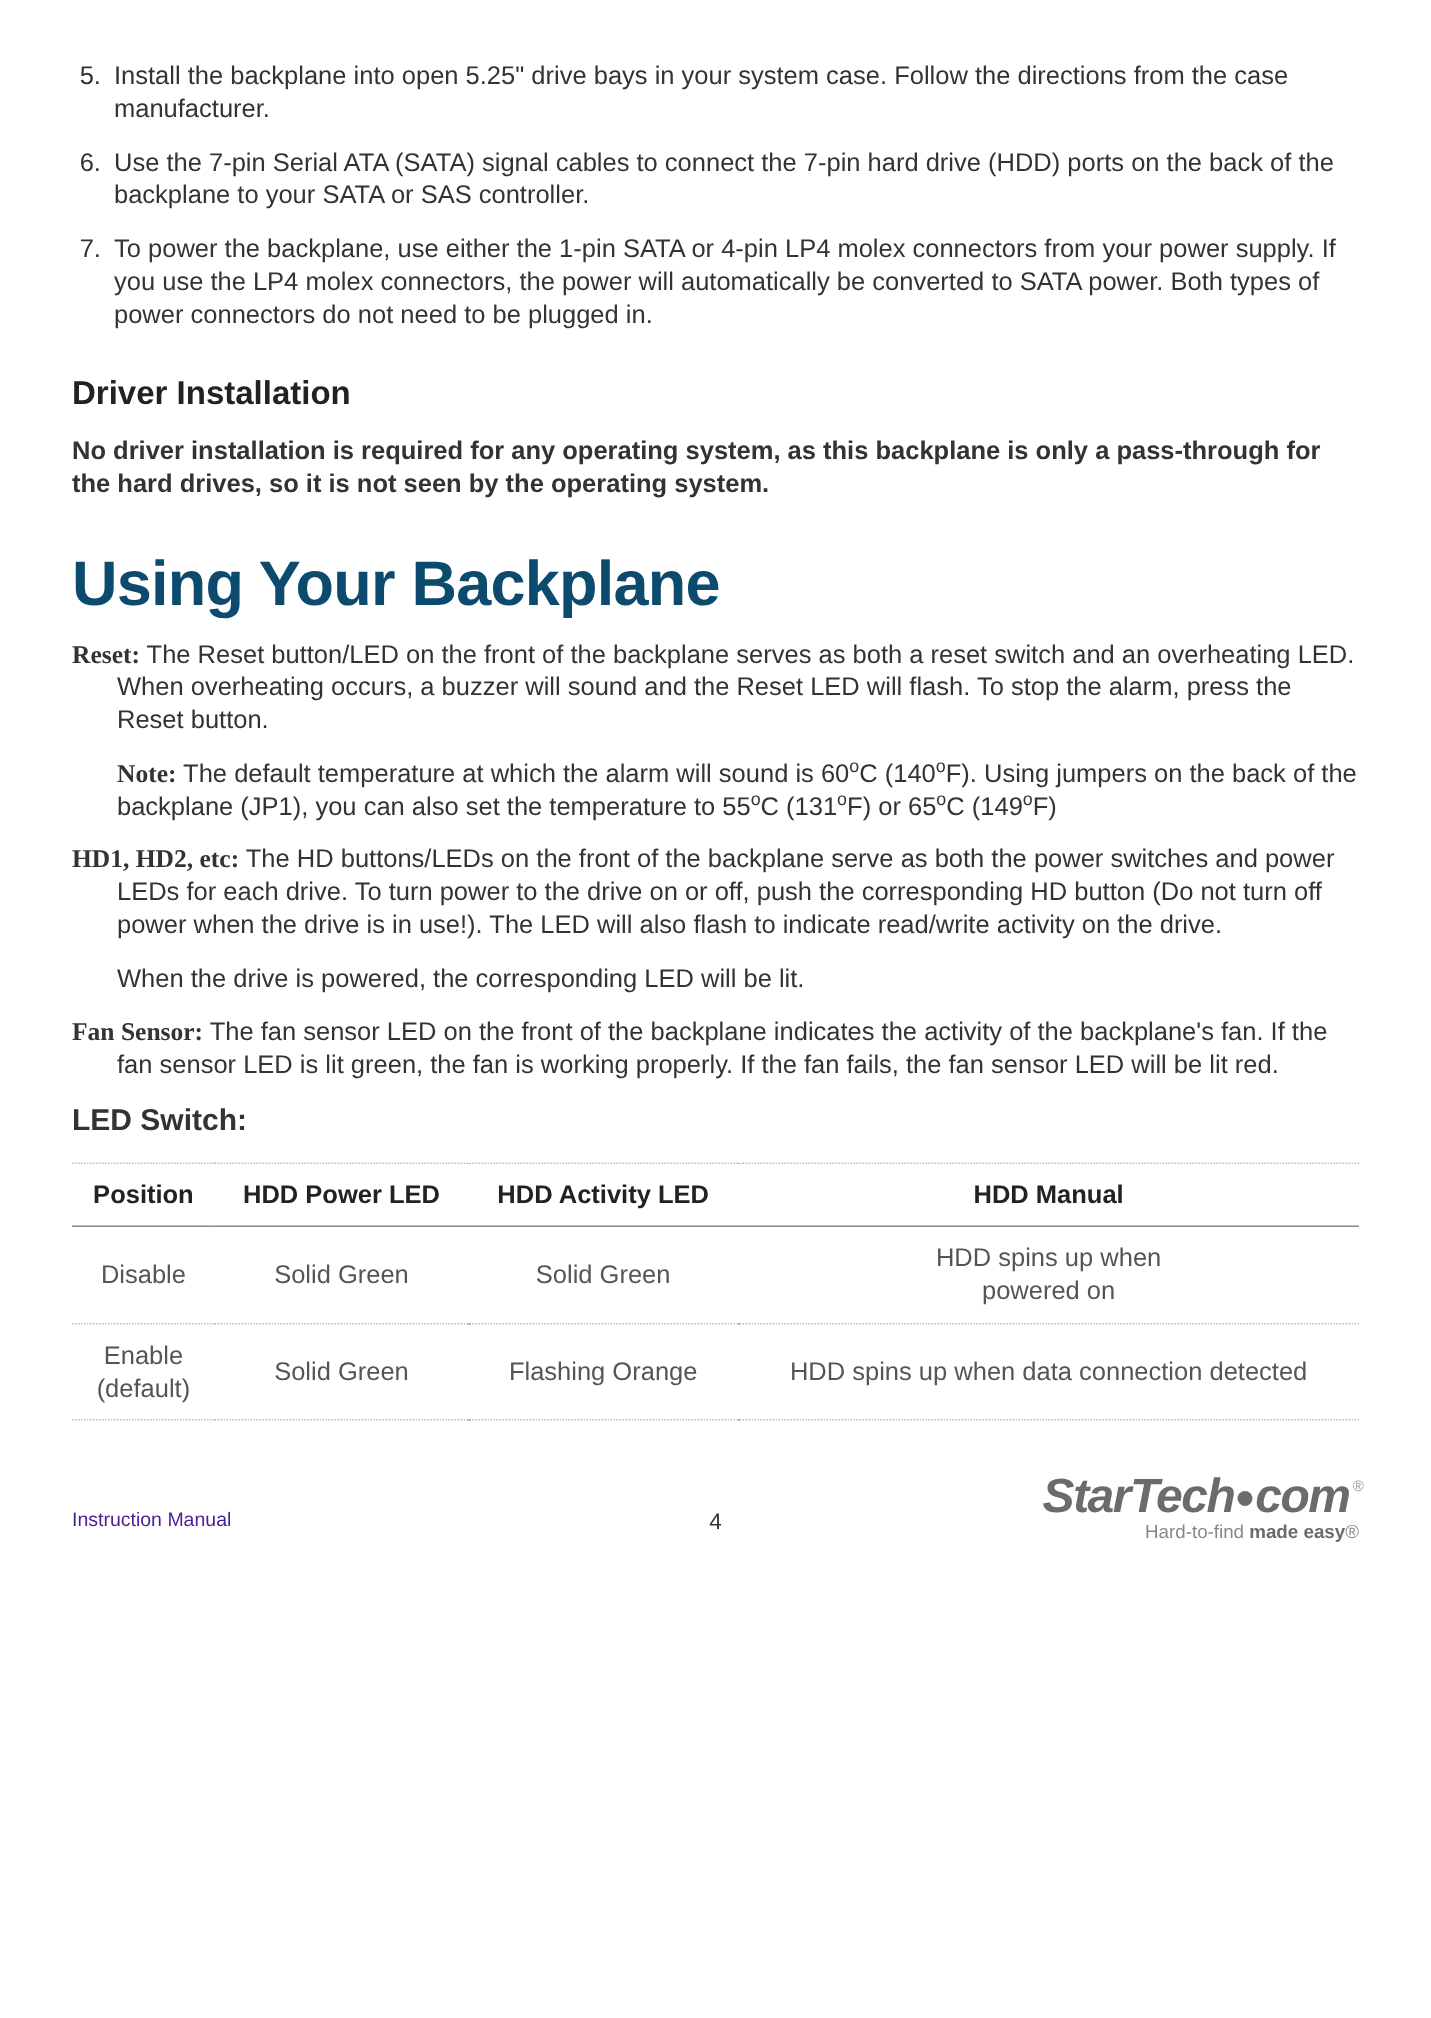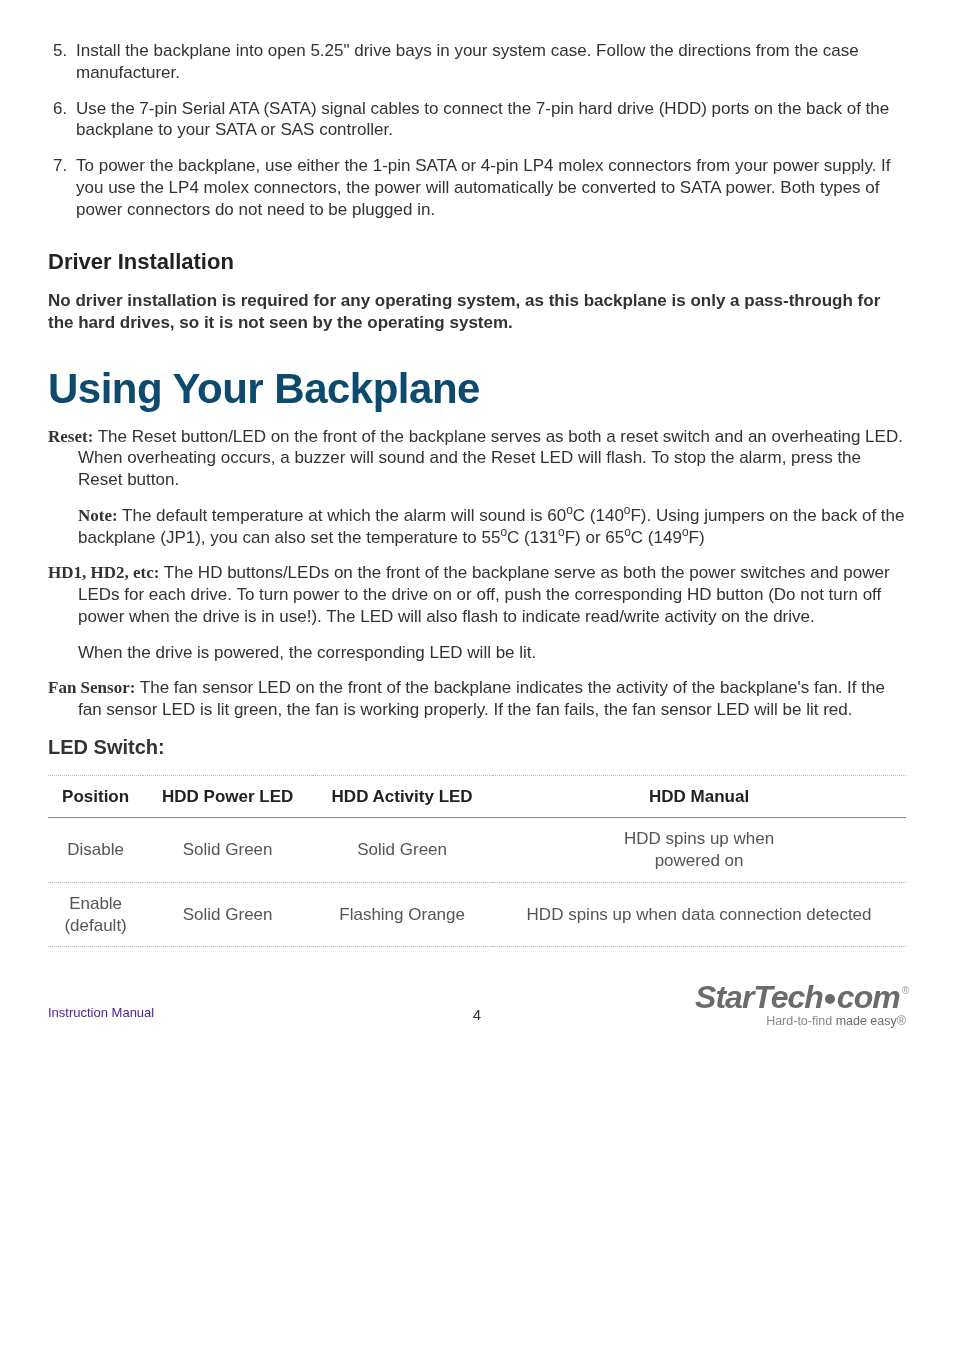--- a/index.html
+++ b/index.html
@@ -122,21 +122,21 @@
     color: #999;
     position: relative;
     top: -14px;
     left: 2px;
   }
   .tagline {
     font-size: 12.5px;
     color: #888;
     margin-top: 2px;
   }
-  .tagline b { color: #6b6b6b; font-weight:400; }
+  .tagline b { color: #6b6b6b; font-weight:700; }
   .footer-wrap {
     position: relative;
     display:flex;
     justify-content:space-between;
     align-items:flex-end;
   }
 </style>
 </head>
 <body>
 

